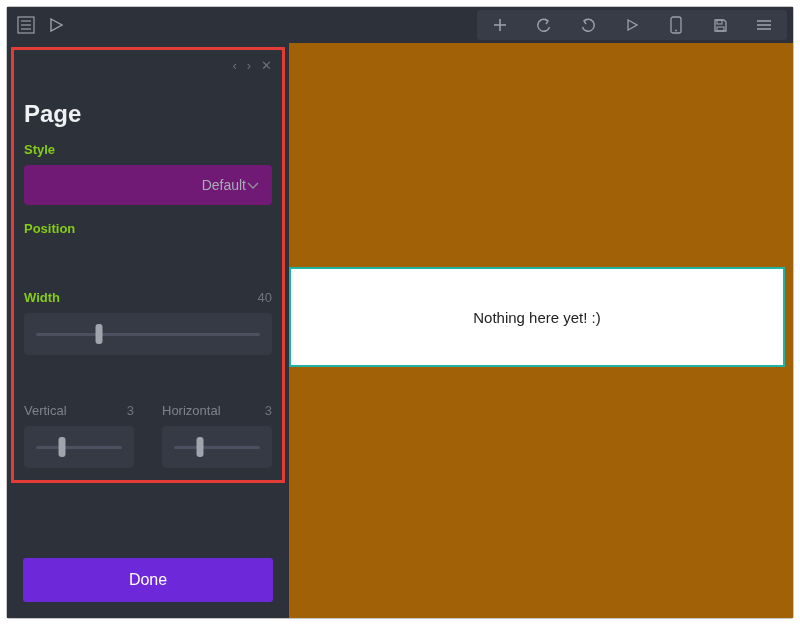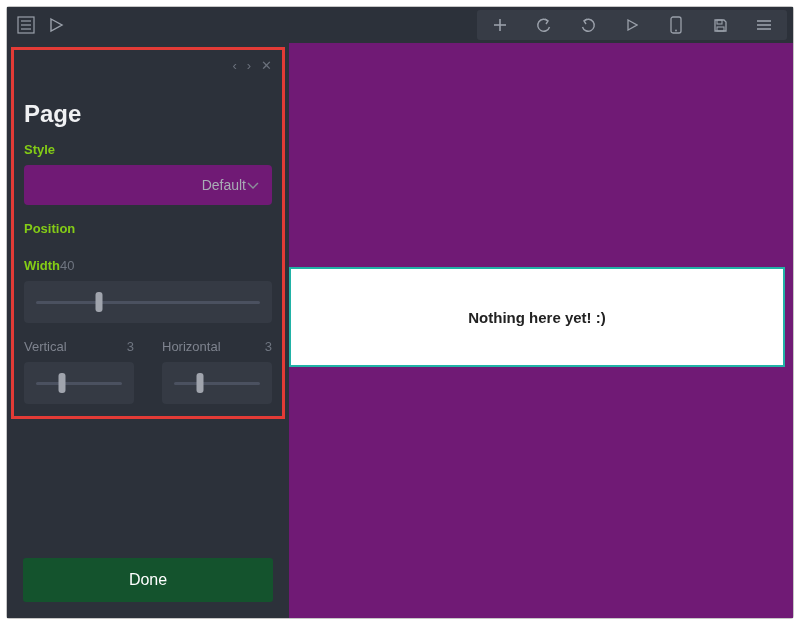--- a/index.html
+++ b/index.html
@@ -96,26 +96,27 @@
   color: #a8acb5;
   font-size: 14px;
   cursor: pointer;
   margin-bottom: 16px;
 }
 .select .chev {
   color: #8a8f99;
 }
 .slider-row {
   display: flex;
-  justify-content: flex-start;
+  justify-content: space-between;
   align-items: baseline;
 }
 .slider-value {
   font-size: 13px;
   color: #6f7580;
+  margin-top: 32px;
 }
 .slider-box {
   background: #353a44;
   border-radius: 4px;
   height: 42px;
   padding: 0 12px;
   display: flex;
   align-items: center;
   margin-top: 8px;
   margin-bottom: 16px;
@@ -149,37 +150,36 @@
 .sub-row {
   display:flex; justify-content: space-between; align-items: baseline;
 }
 .done-wrap {
   padding: 16px;
   margin-top: auto;
 }
 .done-btn {
   width: 100%;
   height: 44px;
-  background: #14532d;
+  background: #6d28d9;
   color: #fff;
   font-size: 16px;
   font-weight: 500;
   border: none;
   border-radius: 3px;
   cursor: pointer;
 }
 
 .canvas {
   position: absolute;
   top: 36px;
   left: 282px;
   right: 0;
   bottom: 0;
-  background: #701a75;
-  font-weight: bold;
+  background: #a16207;
 }
 .page-box {
   position: absolute;
   left: 0;
   right: 8px;
   top: 224px;
   height: 100px;
   border: 2px solid #21b2a6;
   background: #fff;
   display: flex;

